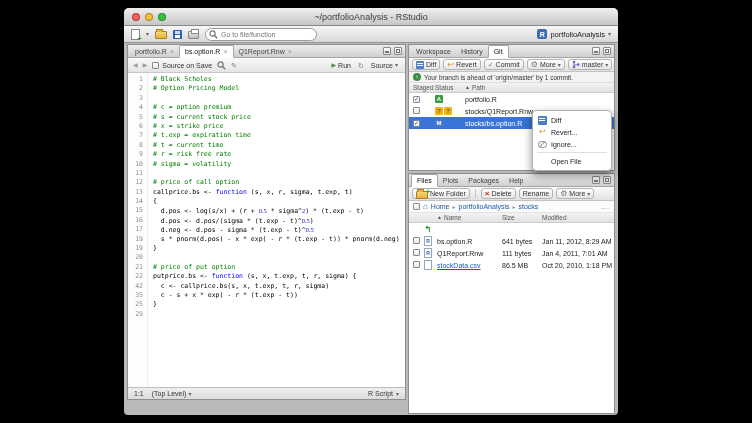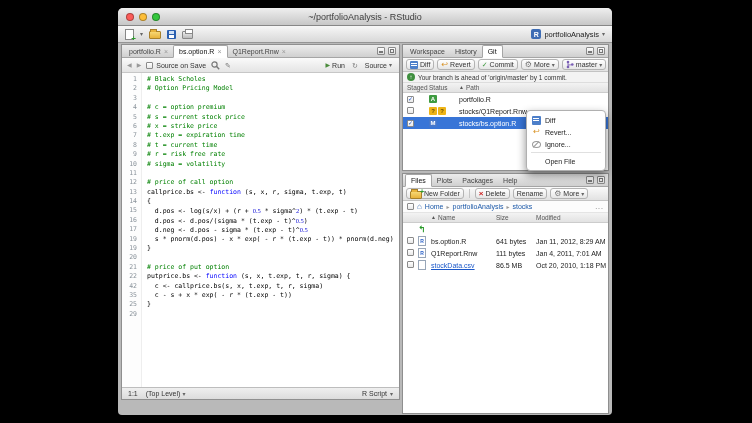--- a/index.html
+++ b/index.html
@@ -1,18 +1,18 @@
 <!DOCTYPE html>
 <html><head>
 <meta charset="utf-8">
 <style>
   *{margin:0;padding:0;box-sizing:border-box;}
   html,body{width:752px;height:423px;background:#000;overflow:hidden;
     font-family:"Liberation Sans","DejaVu Sans",sans-serif;}
-  .window{position:absolute;left:118px;top:8px;width:494px;height:407px;background:#b9b9b9;
+  .window{position:absolute;left:124px;top:8px;width:494px;height:407px;background:#b9b9b9;
     border-radius:5px 5px 4px 4px;box-shadow:0 12px 28px rgba(0,0,0,.75);font-size:7px;color:#222;}
   
   .titlebar{position:absolute;left:0;top:0;right:0;height:18px;background:linear-gradient(#efefef,#c7c7c7);
     border-radius:5px 5px 0 0;border-bottom:1px solid #878787;}
   .light{position:absolute;top:5px;width:8px;height:8px;border-radius:50%;border:1px solid rgba(0,0,0,.3);}
   .light.red{left:8px;background:#fb5c58;}
   .light.yellow{left:21px;background:#fdbe37;}
   .light.green{left:34px;background:#33c63c;}
   .title-text{text-align:center;line-height:18px;font-size:9px;color:#3c3c3c;}
   
@@ -154,20 +154,27 @@
   </div>
 
   <div class="main-toolbar">
     <span class="ic-newdoc">
         <span class="plus">+</span>
       </span>
     <span class="caret">▾</span>
     <span class="ic-folder"></span>
     <span class="ic-save"></span>
     <span class="ic-print"></span>
+    <div class="goto-box">
+      <svg width="9" height="9" viewBox="0 0 9 9">
+          <circle cx="3.5" cy="3.5" r="2.6" fill="none" stroke="#777" stroke-width="1.2"></circle>
+          <line x1="5.6" y1="5.6" x2="8.2" y2="8.2" stroke="#777" stroke-width="1.4"></line>
+        </svg>
+      <input placeholder="Go to file/function" style="">
+    </div>
     <div class="project-selector">
       <span class="proj-icon">R</span>
       <span>portfolioAnalysis</span>
       <span class="caret">▾</span>
     </div>
   </div>
 
   <div class="pane editor-pane">
     <div class="tabs-row">
       <div id="editor-tabs" style="display:flex;">

